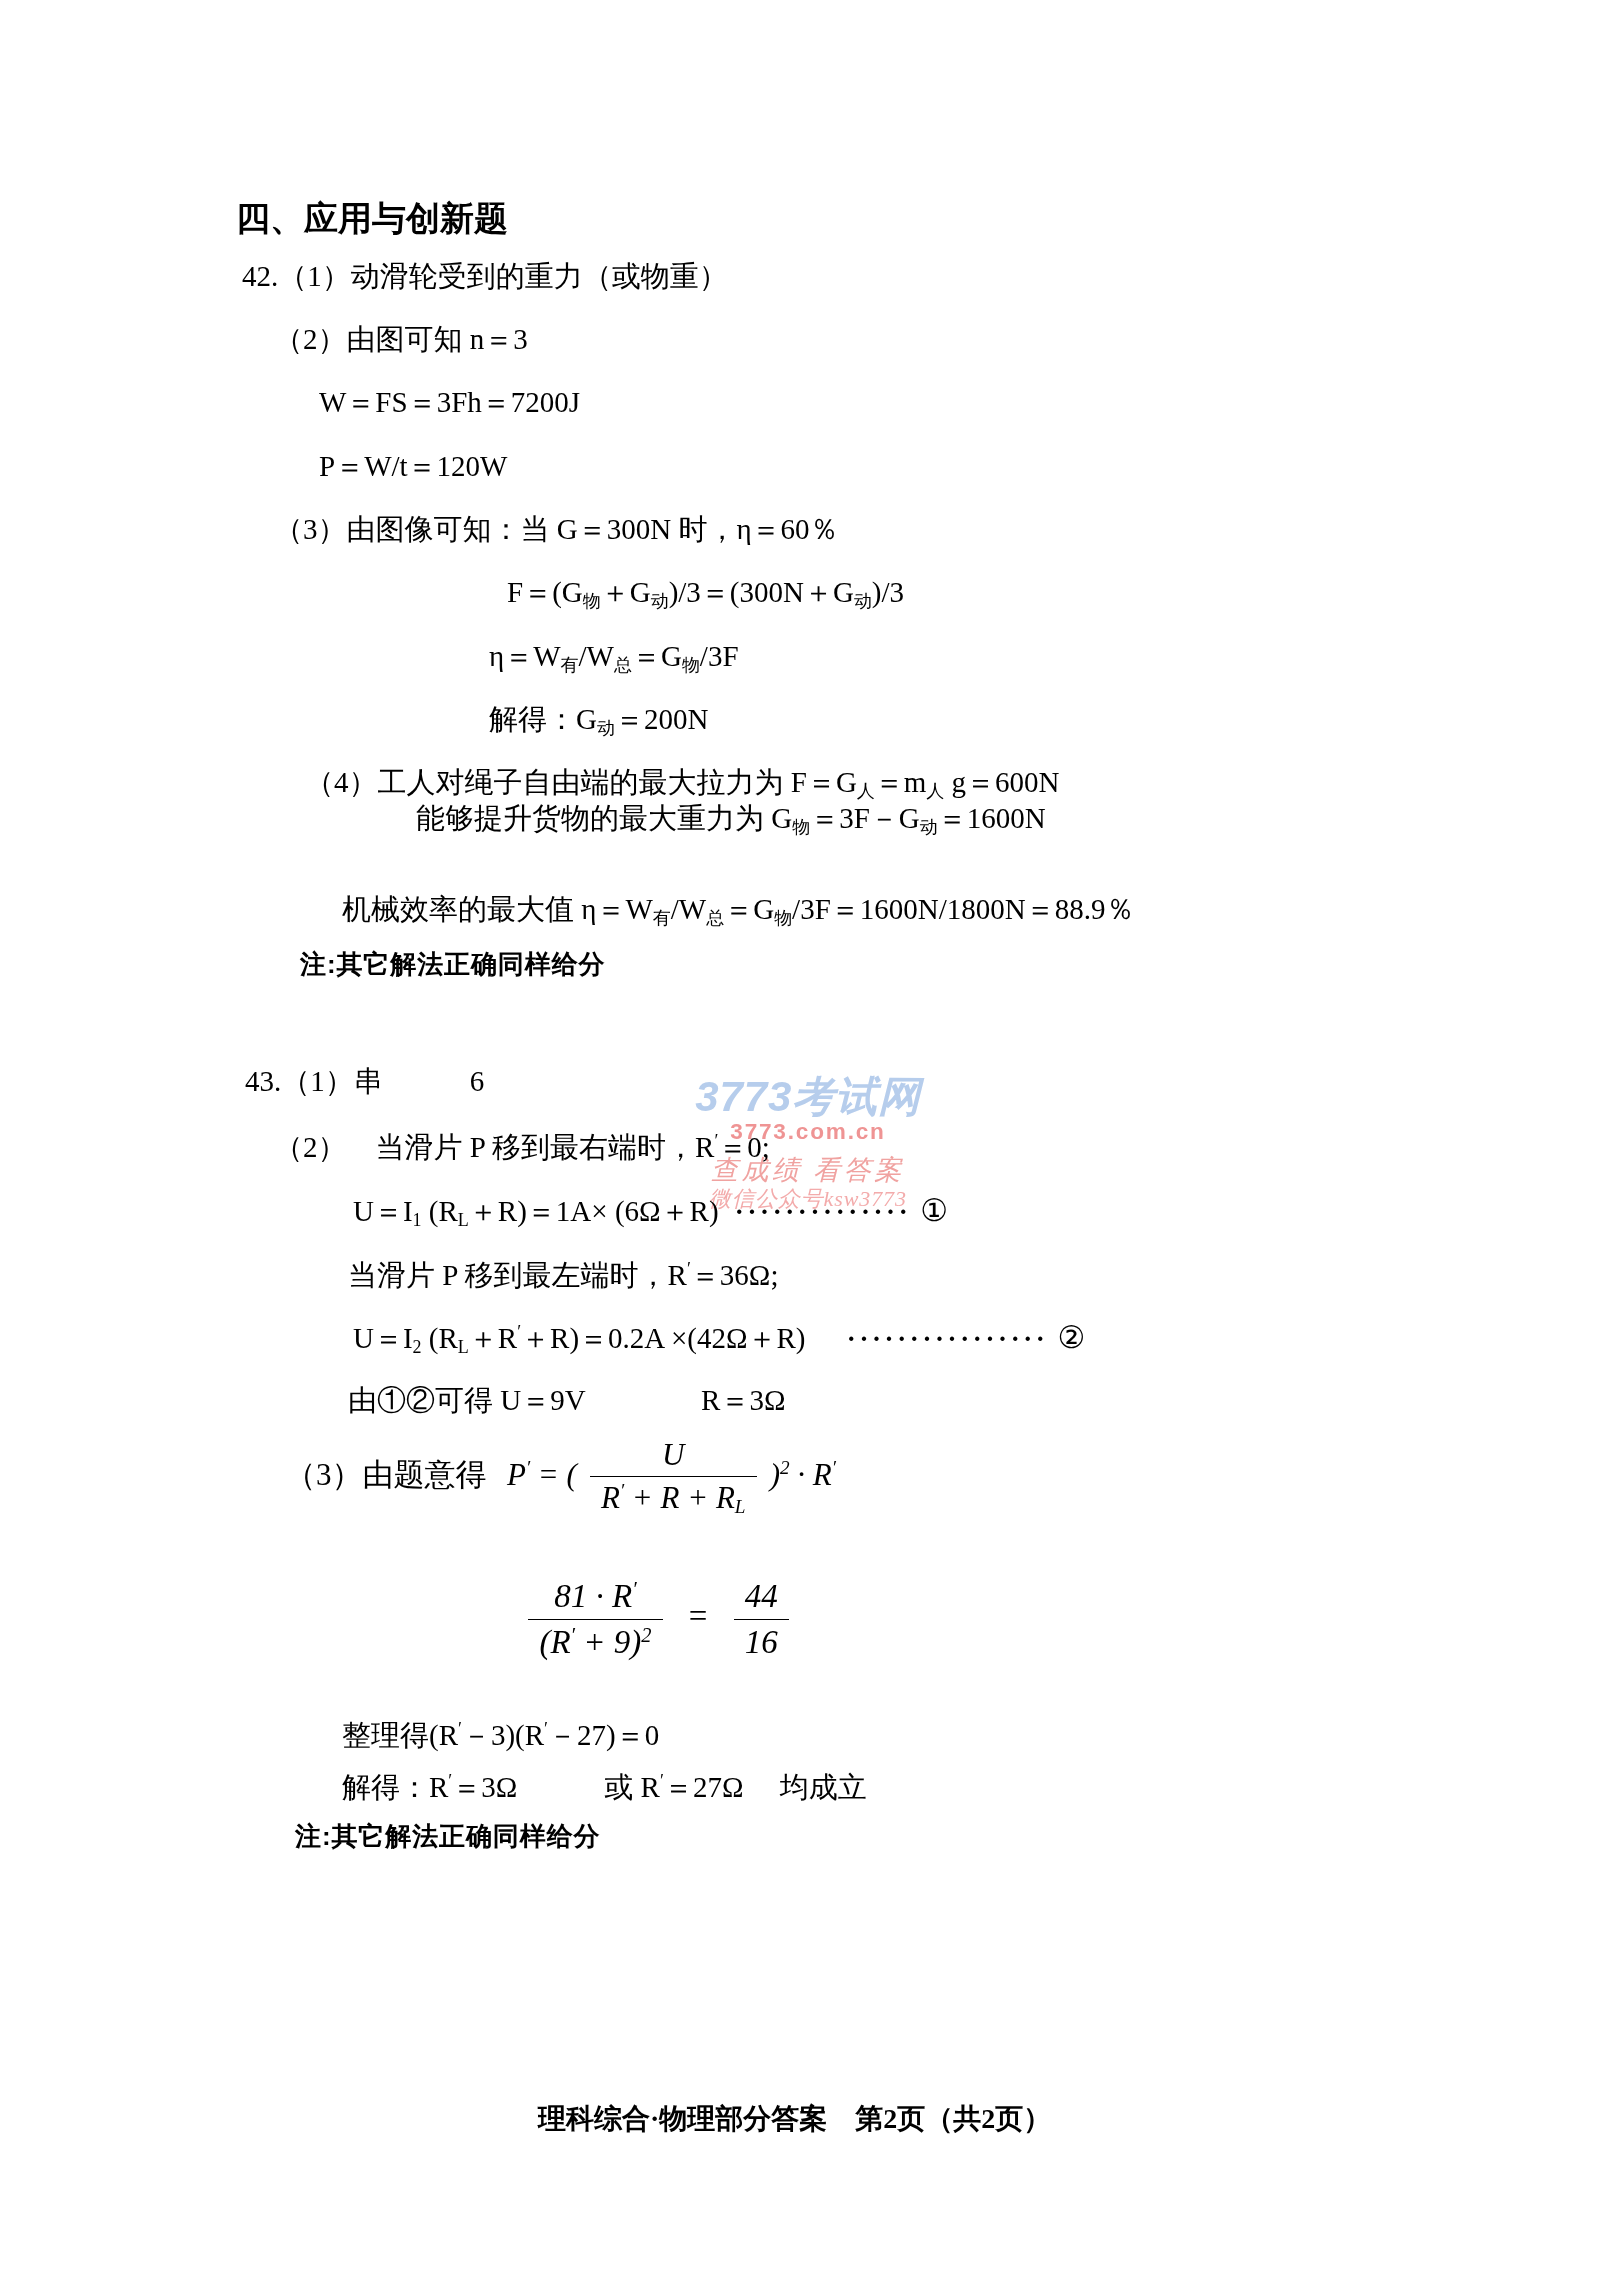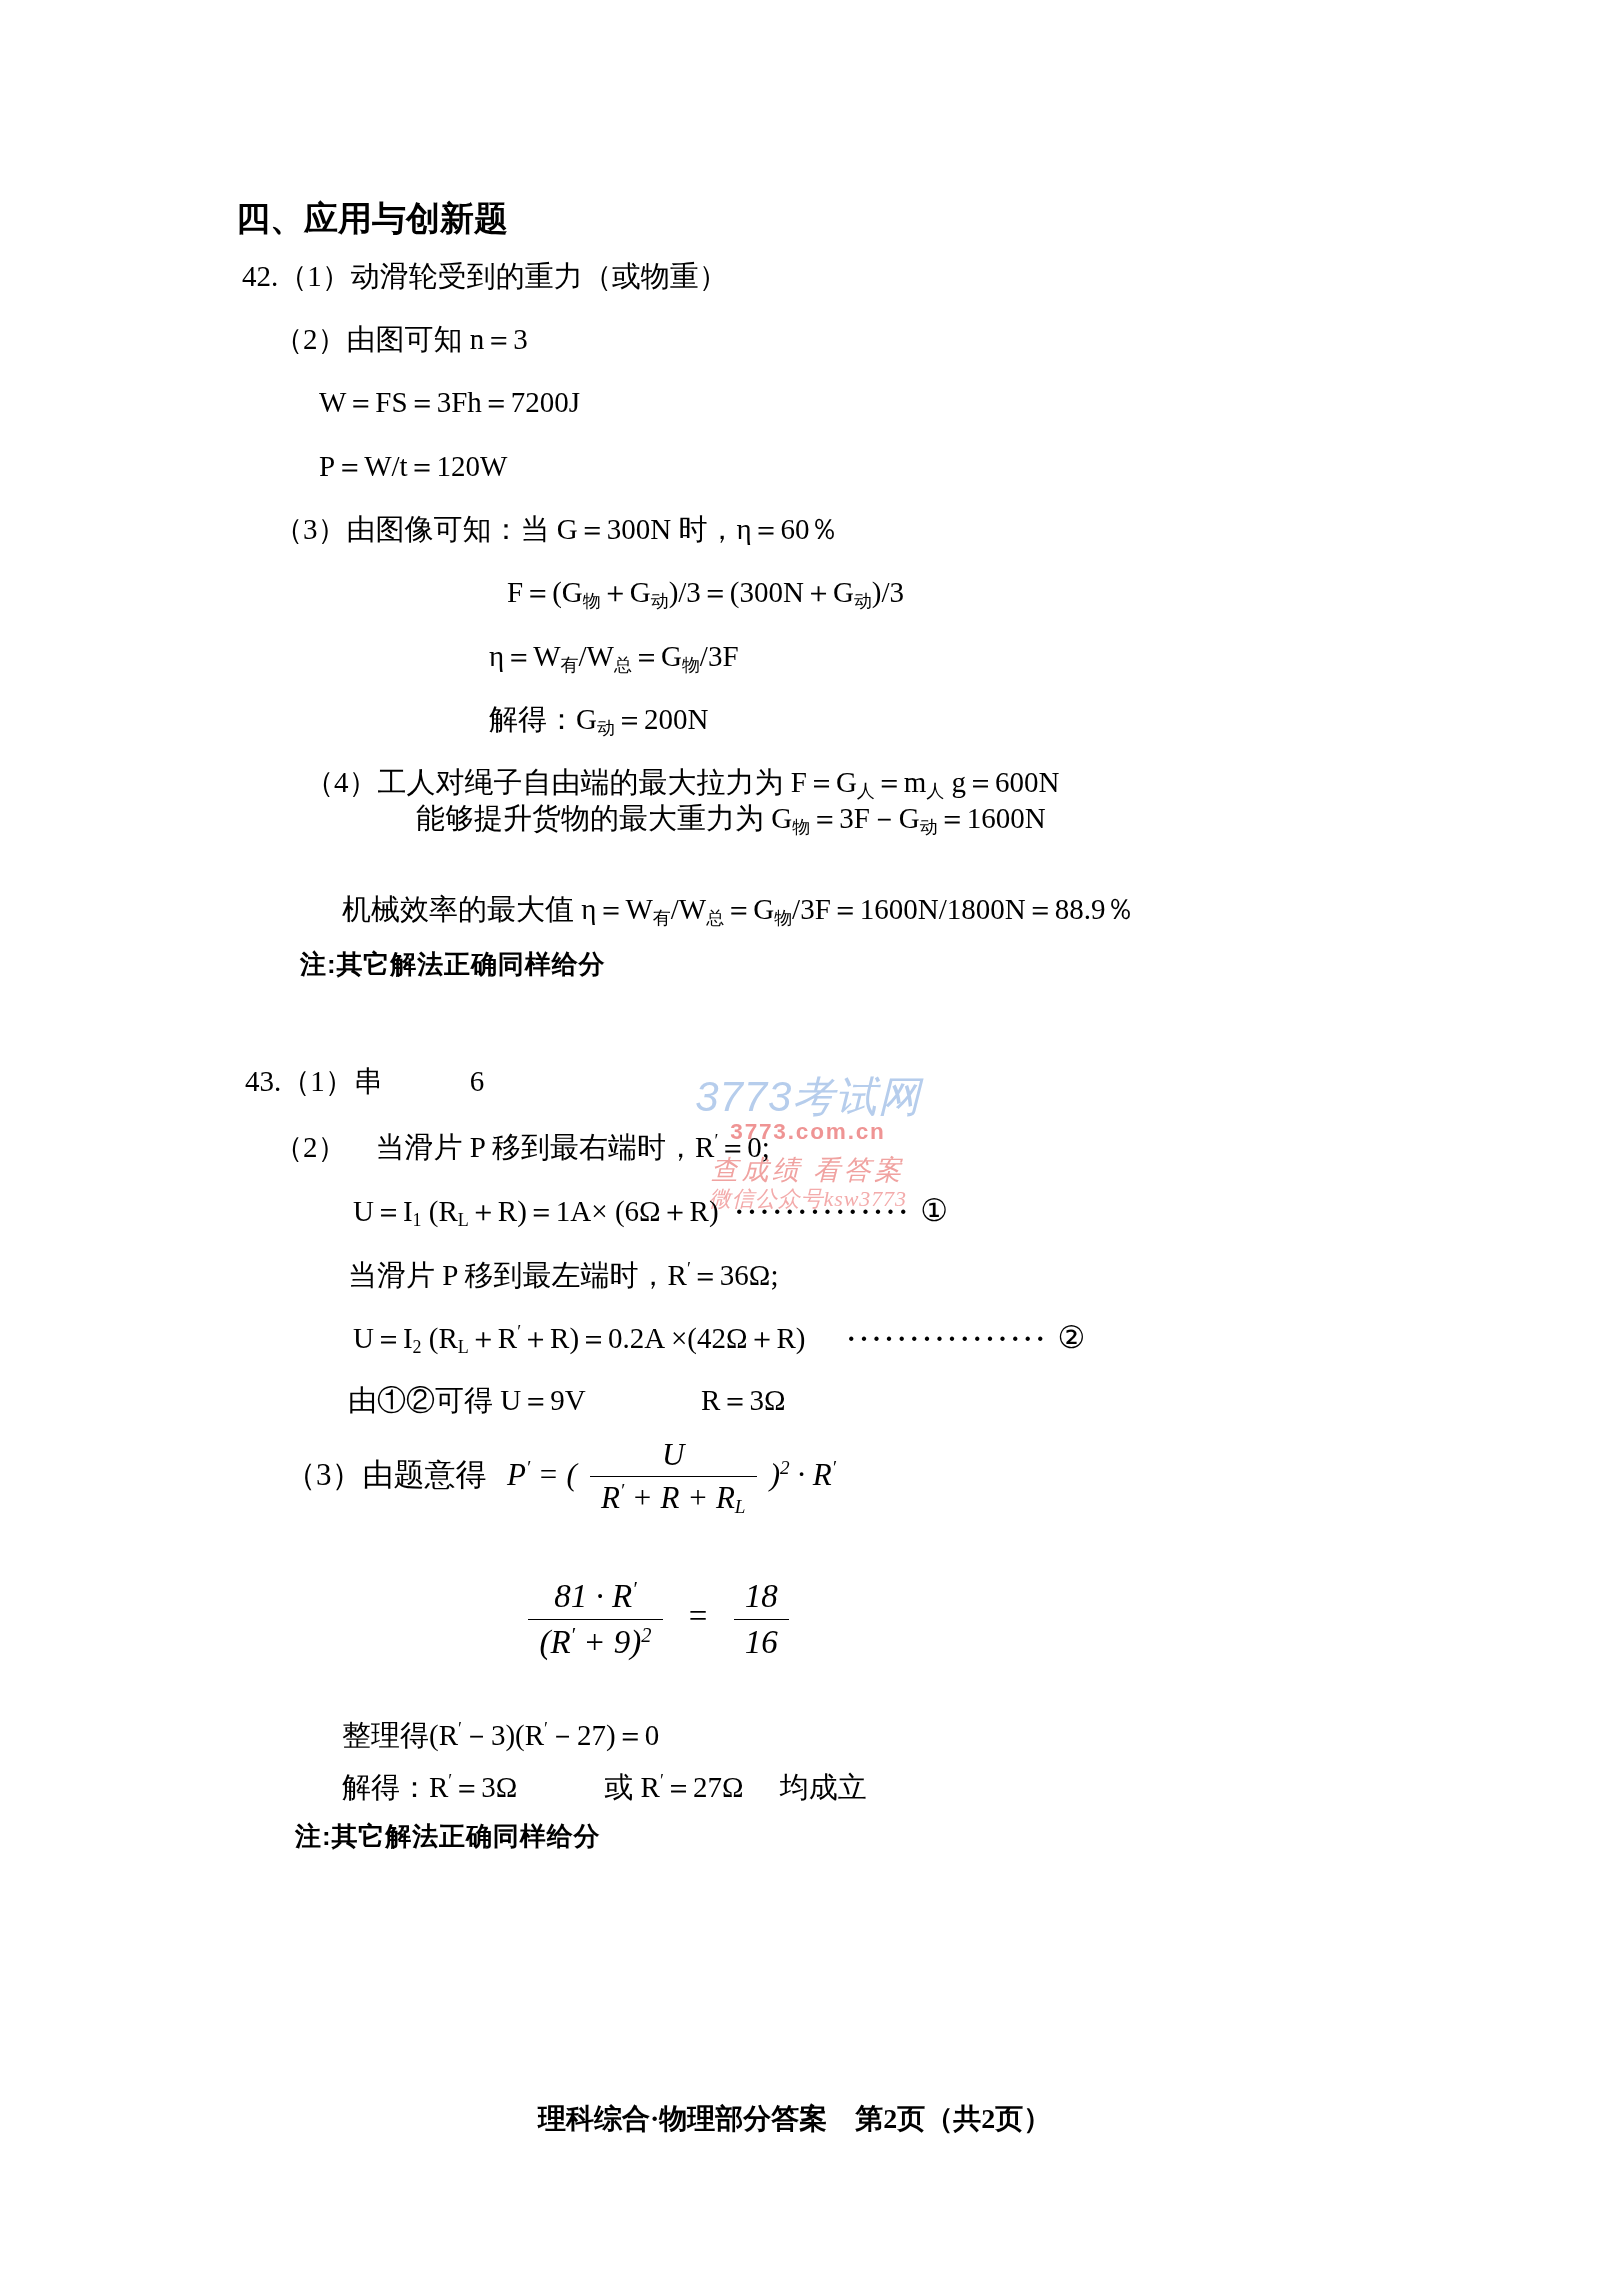--- a/index.html
+++ b/index.html
@@ -59,21 +59,21 @@
     position:absolute;
     left:695px;
     top:1075px;
     width:226px;
     text-align:center;
     z-index:0;
     pointer-events:none;
   }
   .wm-logo{
     font-family:"Liberation Sans","DejaVu Sans",sans-serif;
-    font-weight:400;
+    font-weight:700;
     font-style:italic;
     font-size:42px;
     line-height:1.05;
     color:var(--wm-blue,#b6cdec);
     letter-spacing:0.9px;
   }
   .wm-domain{
     font-family:"Liberation Sans","DejaVu Sans",sans-serif;
     font-weight:700;
     font-size:22.6px;
@@ -159,21 +159,21 @@
       <span class="math"><span>)</span><sup>2</sup><span> · R</span><sup>′</sup></span>
     </div>
 
     <div class="line mathline frac-big" style="left:523px;top:1574px">
       <span class="frac">
         <span class="num"><span>81 · R</span><sup>′</sup></span>
         <span class="den"><span>(R</span><sup>′</sup><span> + 9)</span><sup>2</sup></span>
       </span>
       <span class="math eqsign">=</span>
       <span class="frac">
-        <span class="num"><span>18</span></span>
+        <span class="num"><span>44</span></span>
         <span class="den"><span>16</span></span>
       </span>
     </div>
 
     <div class="line" style="left:342px;top:1717px"><span>整理得(R</span><sup>′</sup><span>－3)(R</span><sup>′</sup><span>－27)＝0</span></div>
     <div class="line" style="left:342px;top:1769px"><span>解得：R</span><sup>′</sup><span>＝3Ω　　　或 R</span><sup>′</sup><span>＝27Ω　 均成立</span></div>
     <div class="line note" style="left:295px;top:1820px"><span>注:其它解法正确同样给分</span></div>
 
     <div class="line footer" style="left:538px;top:2101px">理科综合·物理部分答案　第2页（共2页）</div>
 

